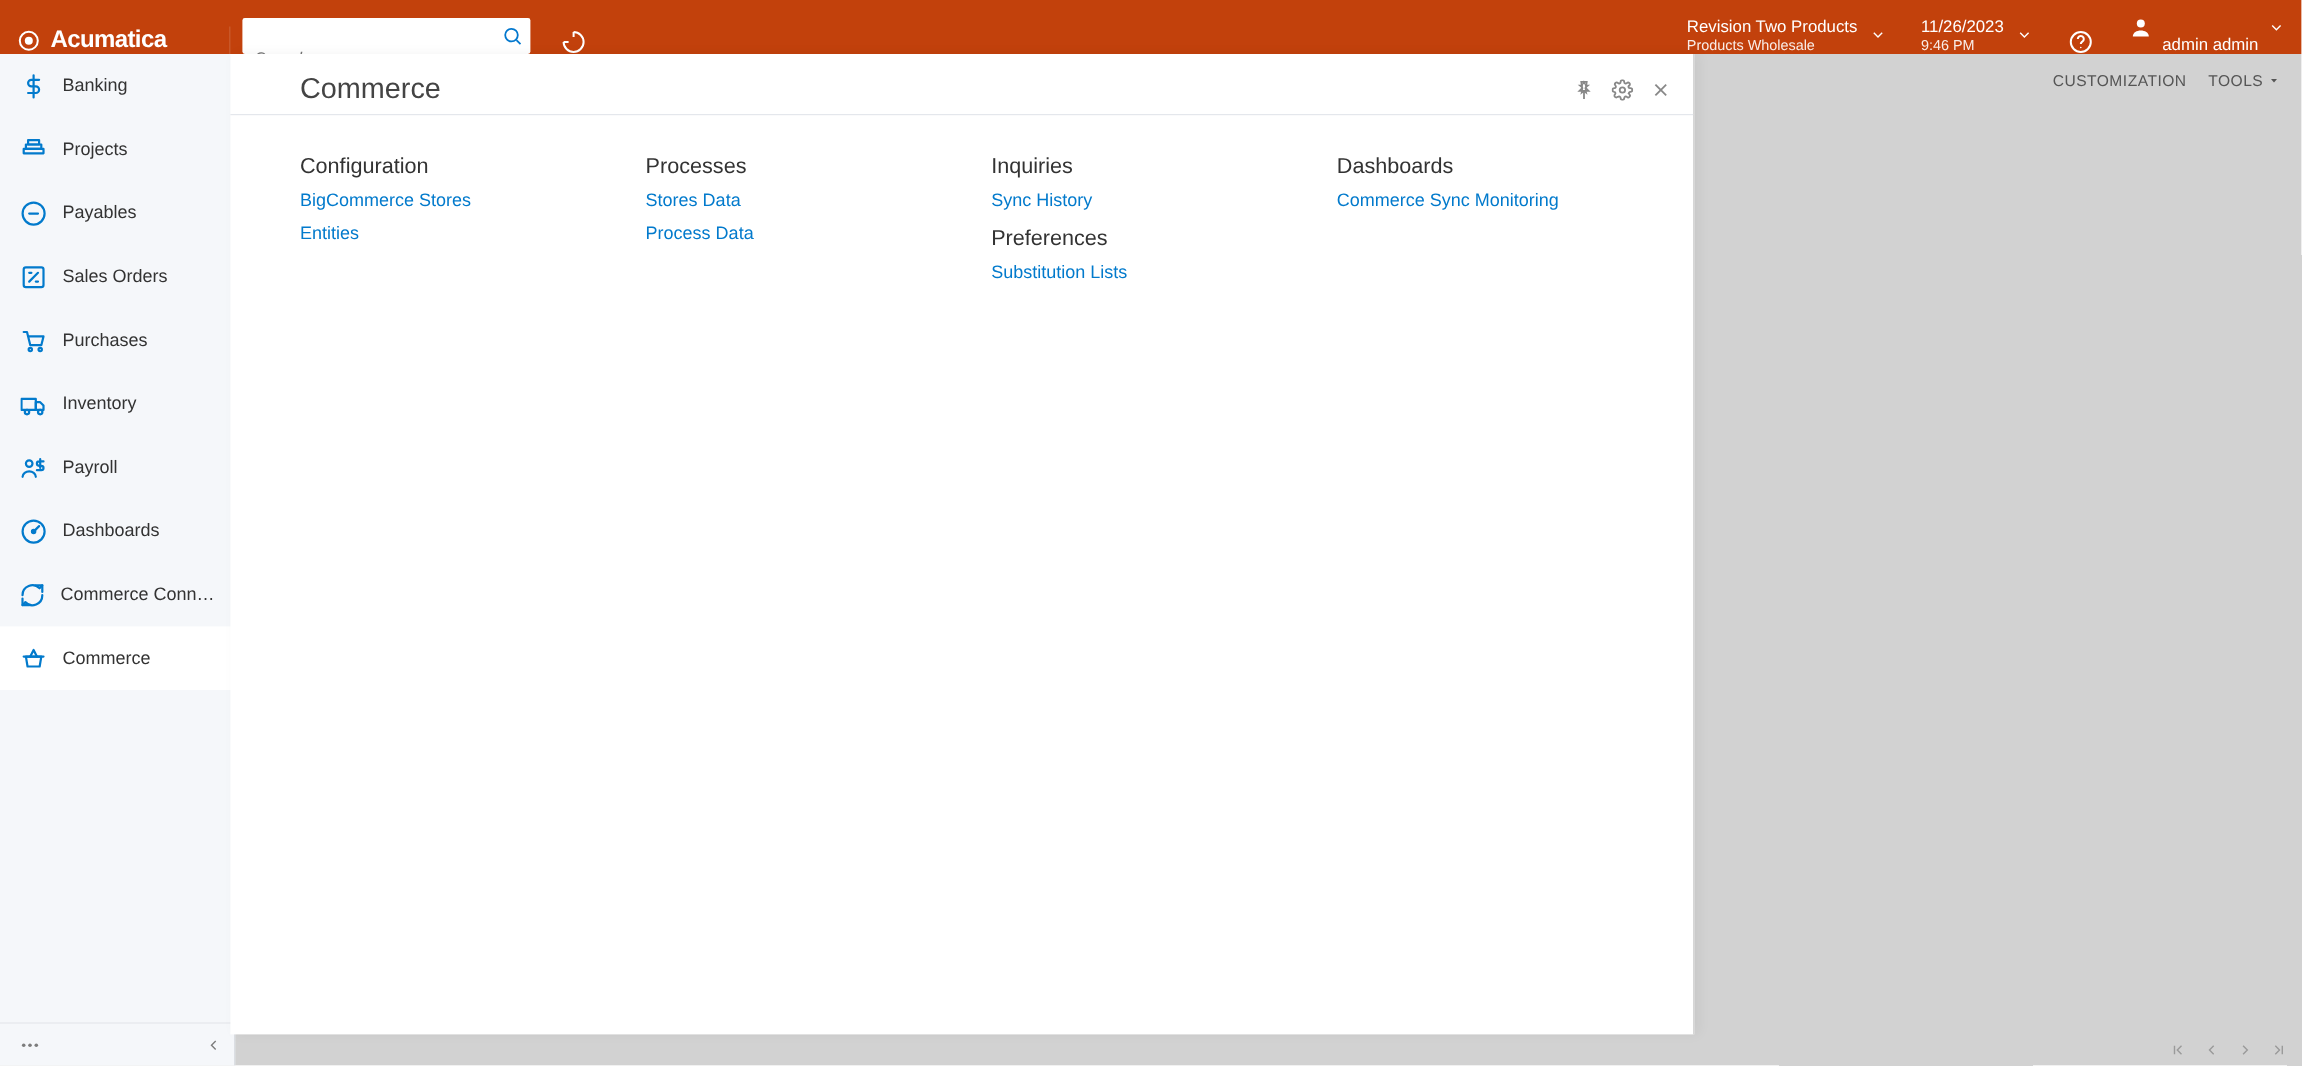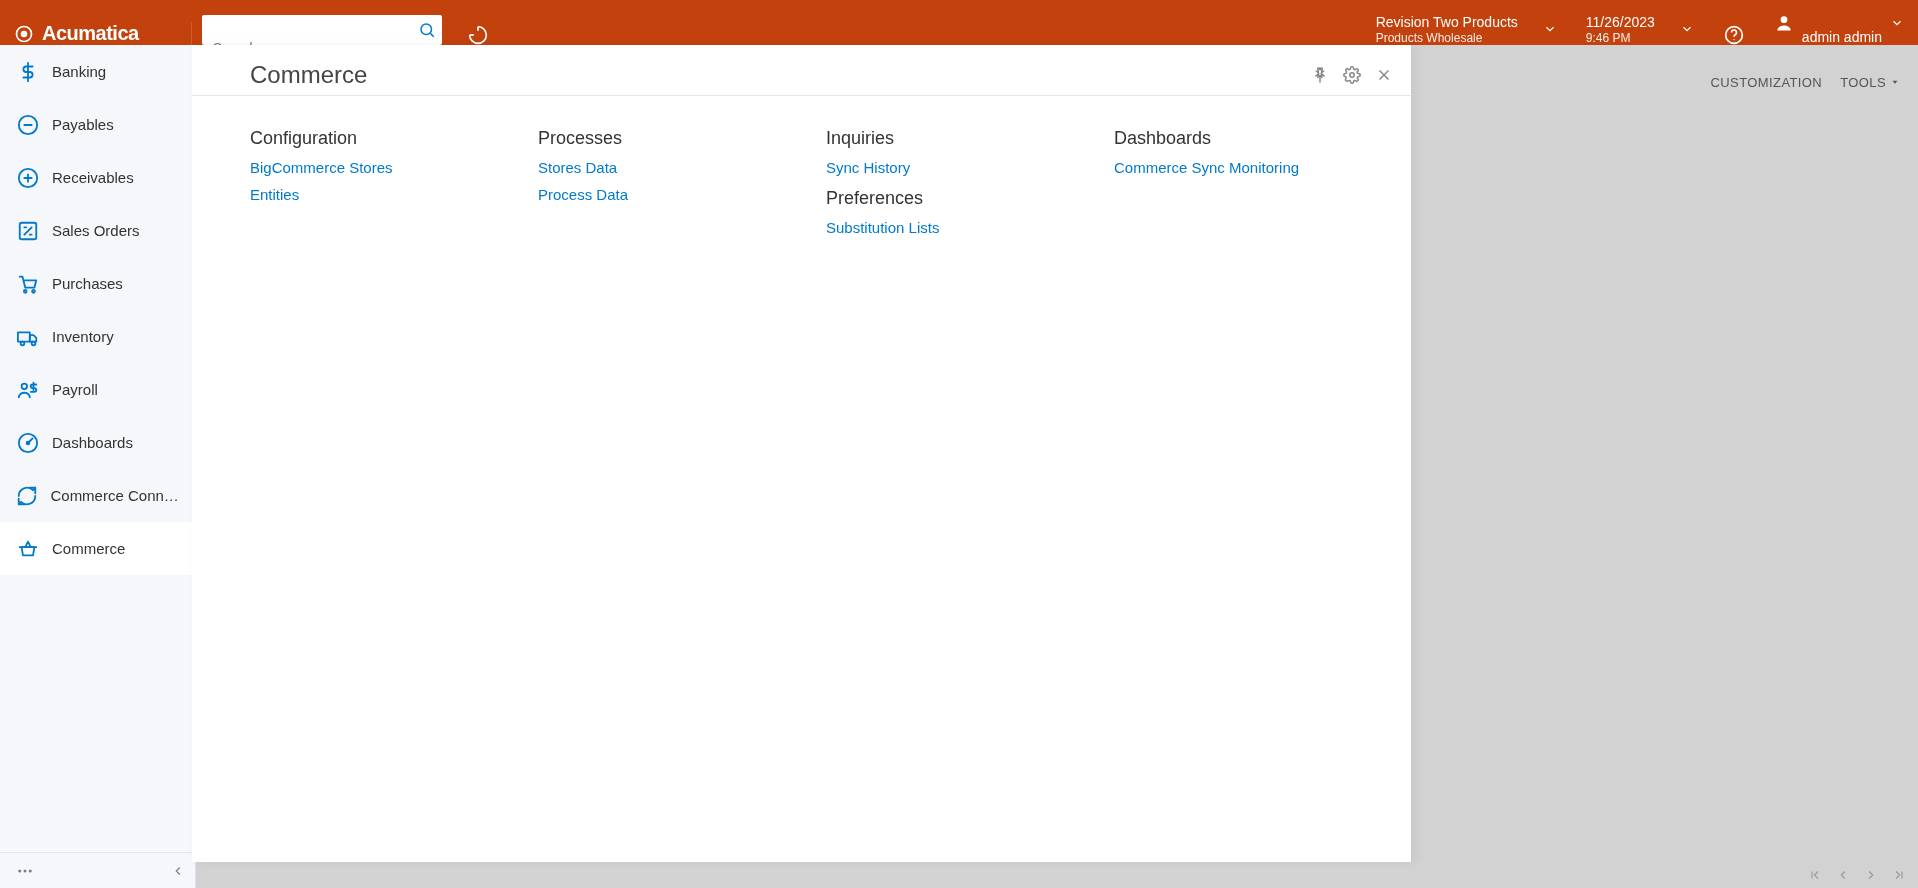--- a/index.html
+++ b/index.html
@@ -10,42 +10,42 @@
   .header { height: 45px; background: #c2410c; display: flex; align-items: flex-end; color: #fff; flex-shrink: 0; }
   .logo-box { width: 192px; display: flex; align-items: center; padding-left: 14px; gap: 8px; border-right: 1px solid rgba(255,255,255,0.15); }
   .logo-text { font-size: 20px; font-weight: 600; letter-spacing: -0.5px; }
   .search-box { width: 260px; display: flex; align-items: center; padding: 0 10px; }
   .search-wrapper { position: relative; width: 100%; height: 30px; background: #fff; border-radius: 2px; display: flex; align-items: center; }
   .search-input { border: none; outline: none; width: 100%; font-size: 14px; font-style: italic; padding: 0 34px 0 10px; height: 100%; background: transparent; color:#333;margin-top:36px; }
   .search-icon-btn { position: absolute; right: 6px; top: 50%; transform: translateY(-50%); color: #0378ce; display:flex; }
   .h-sep { width: 1px; background: rgba(255,255,255,0.15); }
   .h-btn { width: 50px; display: flex; align-items: center; justify-content: center; cursor: pointer; }
   .h-flex-spacer { flex: 1; }
-  .h-section { display: flex; align-items: center; padding: 0 14px; gap: 25px; cursor: pointer; }
+  .h-section { display: flex; align-items: center; padding: 0 14px; gap: 10px; cursor: pointer; }
   .h-section .lines { line-height: 1.2; }
   .h-section .line1 { font-size: 14px; white-space: nowrap; }
   .h-section .line2 { font-size: 12px; opacity: 0.9; white-space: nowrap; }
   .user-box { display: flex; align-items: center; gap: 8px; padding: 0 14px; cursor: pointer; }
   .user-name { white-space: nowrap; margin-top: 28px; }
   svg { display: block; }
 
   
   .body-area { flex: 1; display: flex; min-height: 0; position: relative; background: #d2d2d2; }
 
   
   .sidebar { width: 196px; background: #f5f7fa; border-right: 1px solid #dcdfe4; display: flex; flex-direction: column; flex-shrink: 0; }
   .side-scroll { flex: 1; overflow-y: auto; }
   .side-item { display: flex; align-items: center; gap: 12px; padding: 0 12px 0 16px; height: 53px; cursor: pointer; color: #333; font-size: 15px; }
   .side-item .icon { width: 24px; display:flex; justify-content:center; color: #027acc; }
   .side-item.active { background: #fff; }
   .side-item .label { white-space: nowrap; overflow: hidden; text-overflow: ellipsis; }
   .side-footer { height: 36px; border-top: 1px solid #e4e7ec; display: flex; align-items: center; justify-content: space-between; padding: 0 10px 0 16px; color: #7d7d7d; }
 
   
-  .bg-toolbar { position: absolute; top: 16px; right: 0; height: 42px; display: flex; align-items: center; gap: 18px; padding: 0 18px; font-size: 13px; color: #555; letter-spacing: 0.4px; }
+  .bg-toolbar { position: absolute; top: 1px; right: 0; height: 42px; display: flex; align-items: center; gap: 18px; padding: 0 18px; font-size: 13px; color: #555; letter-spacing: 0.4px; }
   .bg-tool-item { display:flex; align-items:center; gap:4px; cursor:pointer; }
 
   
   .flyout { position: absolute; top: 0; bottom: 26px; left: 192px; width: 1220px; background: #fff; border-right: 1px solid #ccc; display: flex; flex-direction: column; box-shadow: 4px 0 10px rgba(0,0,0,0.05); }
   .fly-head { display: flex; align-items: center; justify-content: space-between; padding: 16px 18px 6px 58px; border-bottom: 1px solid #e4e7ec; }
   .fly-title { font-size: 24px; font-weight: 400; color: #444; }
   .fly-actions { display: flex; gap: 14px; color: #888; }
   .fly-actions .act { cursor: pointer; display:flex; }
   .fly-body { flex: 1; padding: 20px 20px 20px 58px; display: flex; gap: 18px; align-items: flex-start; }
   .col { width: 270px; }
@@ -155,35 +155,35 @@
             <svg width="22" height="22" viewBox="0 0 24 24" fill="none" stroke="currentColor" stroke-width="2" stroke-linecap="round" stroke-linejoin="round">
               <line x1="12" y1="2" x2="12" y2="22"></line>
               <path d="M17 6H10a3 3 0 0 0 0 6h4a3 3 0 0 1 0 6H7"></path>
             </svg>
           </span>
           <span class="label">Banking</span>
         </div>
         <div class="side-item">
           <span class="icon">
             <svg width="22" height="22" viewBox="0 0 24 24" fill="none" stroke="currentColor" stroke-width="2" stroke-linecap="round" stroke-linejoin="round">
+              <rect x="3" y="11" width="18" height="4"></rect>
+              <rect x="5" y="7" width="14" height="4"></rect>
+              <rect x="7" y="3" width="10" height="4"></rect>
+            </svg>
+          </span>
+          <span class="label">Projects</span>
+        </div>
+        <div class="side-item">
+          <span class="icon">
+            <svg width="22" height="22" viewBox="0 0 24 24" fill="none" stroke="currentColor" stroke-width="2" stroke-linecap="round" stroke-linejoin="round">
               <circle cx="12" cy="12" r="10"></circle>
               <line x1="8" y1="12" x2="16" y2="12"></line>
             </svg>
           </span>
           <span class="label">Payables</span>
-        </div>
-        <div class="side-item">
-          <span class="icon">
-            <svg width="22" height="22" viewBox="0 0 24 24" fill="none" stroke="currentColor" stroke-width="2" stroke-linecap="round" stroke-linejoin="round">
-              <circle cx="12" cy="12" r="10"></circle>
-              <line x1="12" y1="8" x2="12" y2="16"></line>
-              <line x1="8" y1="12" x2="16" y2="12"></line>
-            </svg>
-          </span>
-          <span class="label">Receivables</span>
         </div>
         <div class="side-item">
           <span class="icon">
             <svg width="22" height="22" viewBox="0 0 24 24" fill="none" stroke="currentColor" stroke-width="2" stroke-linecap="round" stroke-linejoin="round">
               <rect x="3" y="3" width="18" height="18" rx="2"></rect>
               <path d="M16 8l-8 8M8 8l2 0M14 16l2 0"></path>
             </svg>
           </span>
           <span class="label">Sales Orders</span>
         </div>

